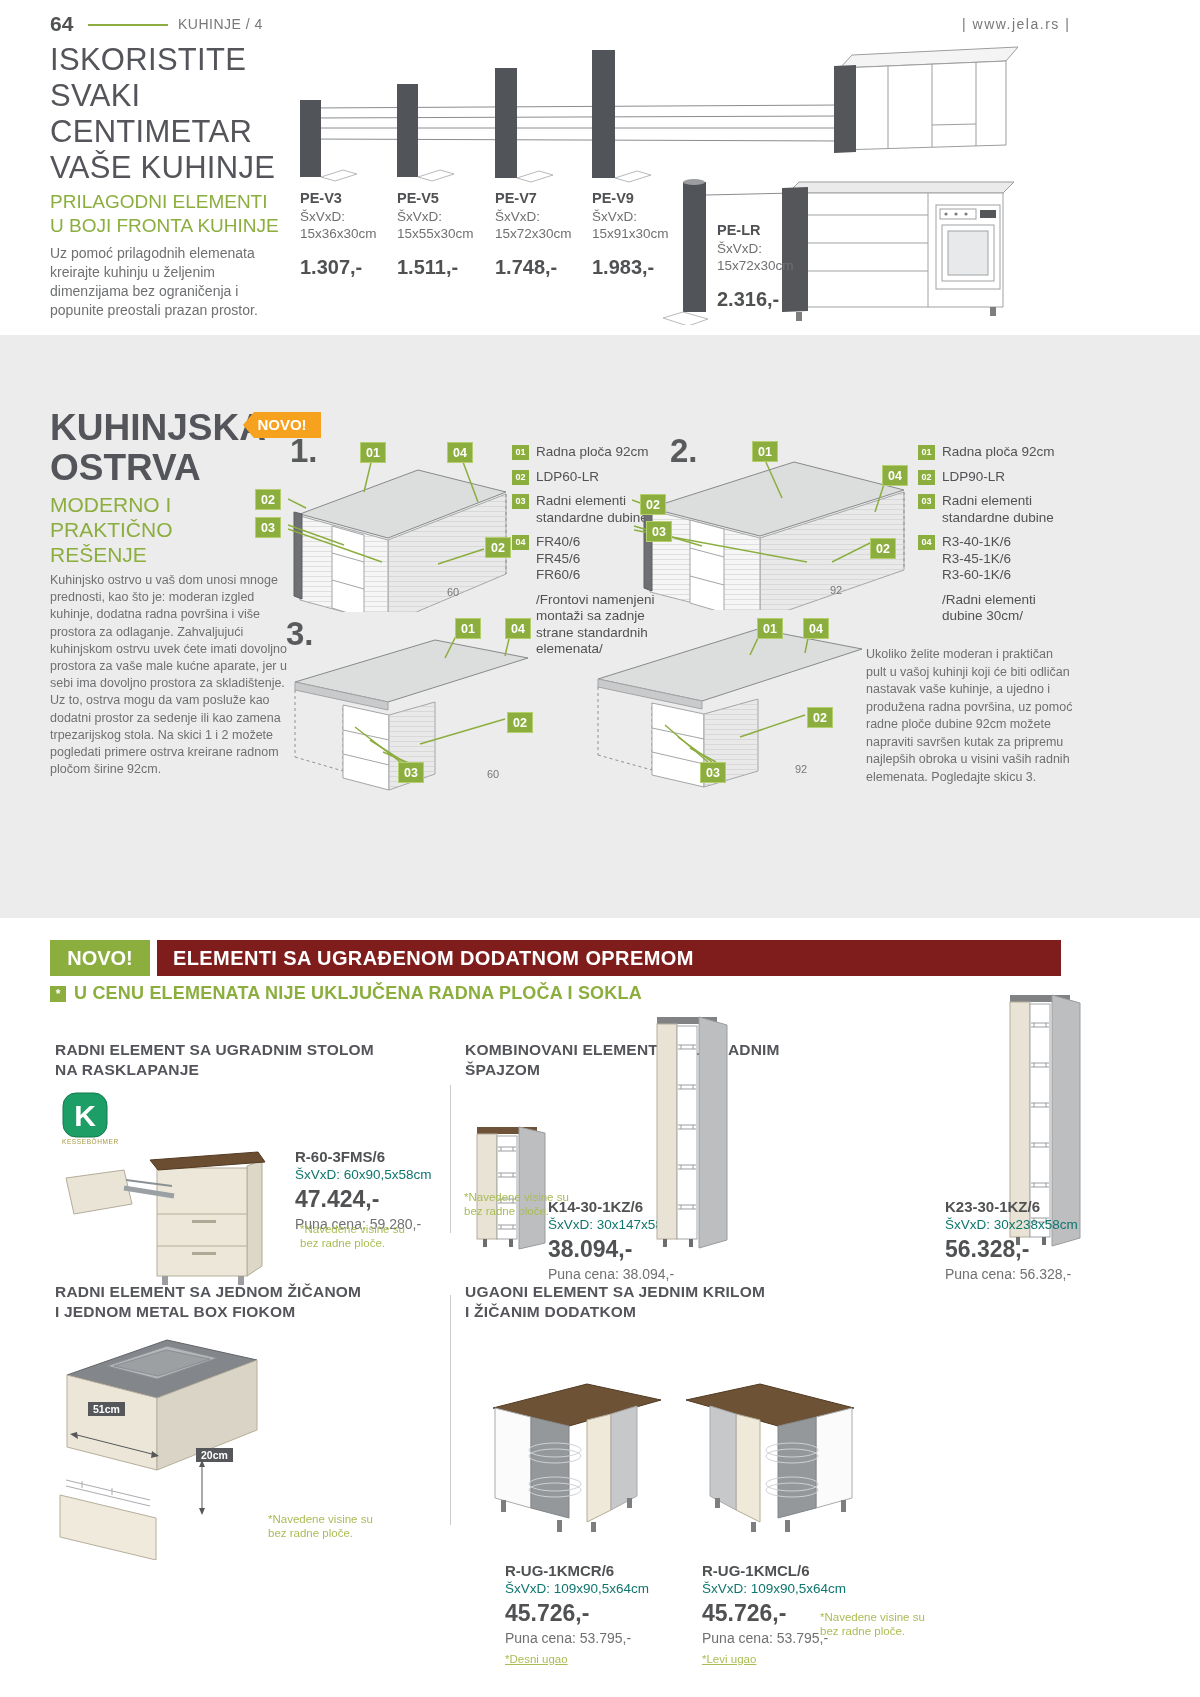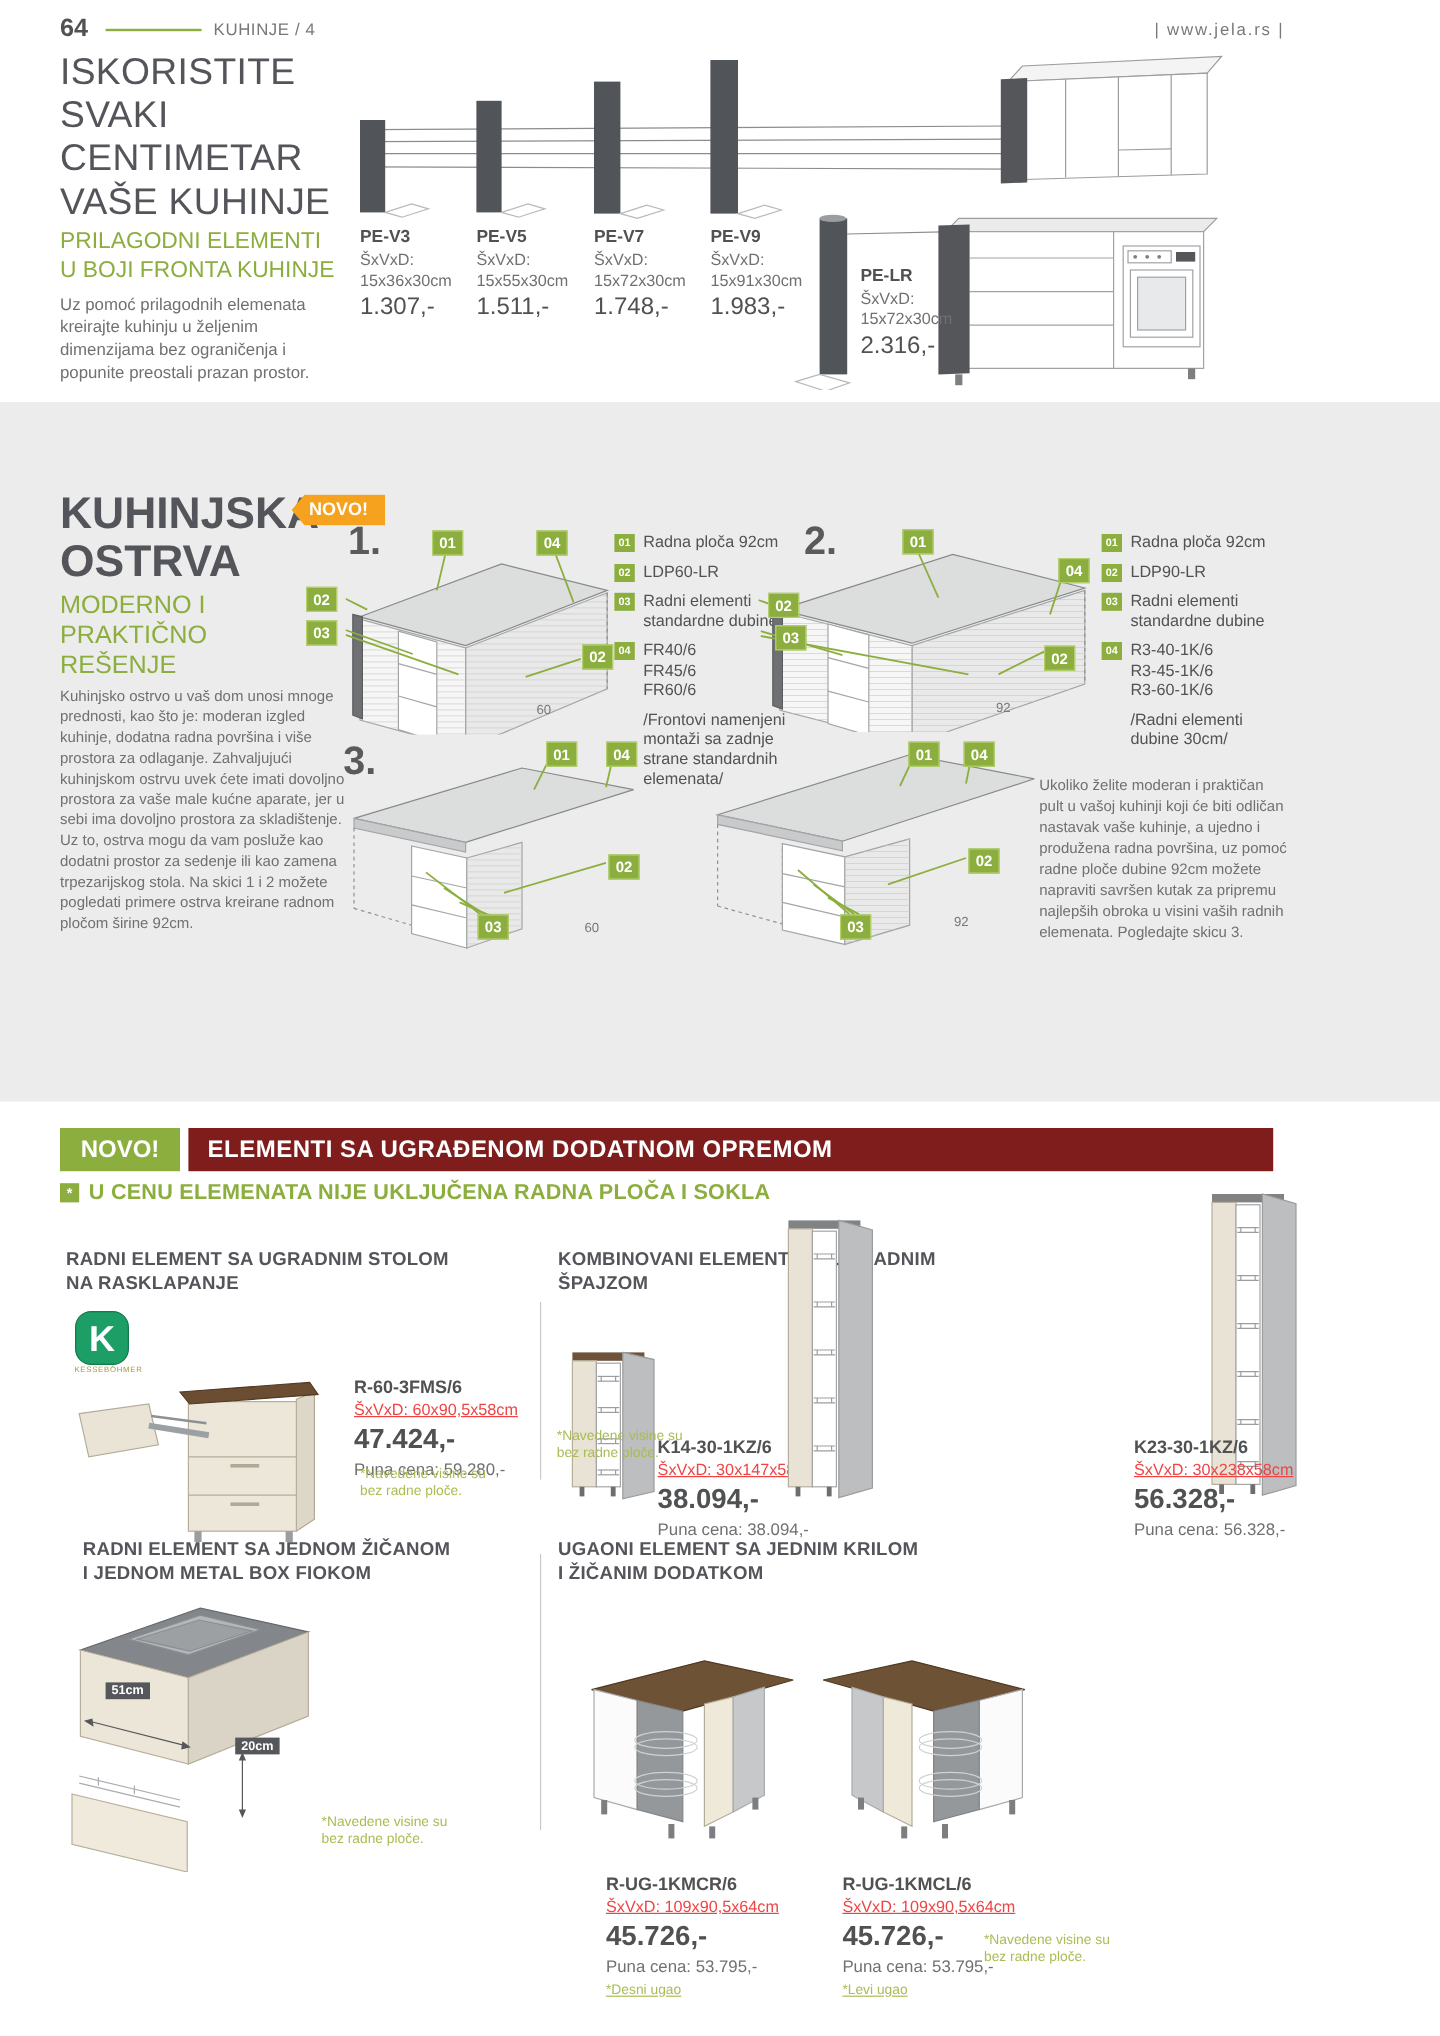--- a/index.html
+++ b/index.html
@@ -13,21 +13,21 @@
   .cat{font-size:14px;color:#77787a;letter-spacing:.5px;}
   .site{font-size:14px;color:#77787a;letter-spacing:1.5px;}
   .rule{height:2px;background:#8cae3e;}
 
   
   .hero-title{font-size:31px;line-height:36px;font-weight:normal;color:#54555a;letter-spacing:.3px;}
   .hero-sub{font-size:19px;line-height:24px;color:#8cae3e;}
   .hero-body{font-size:14px;line-height:19px;color:#6f7072;}
   .pe-name{font-size:14.5px;font-weight:bold;color:#4f5153;}
   .pe-dims{font-size:13.5px;line-height:17px;color:#6f7072;margin-top:2px;}
-  .pe-price{font-size:20px;font-weight:normal;color:#4f5153;margin-top:3px;}
+  .pe-price{font-size:20px;font-weight:bold;color:#4f5153;margin-top:14px;}
 
   
   .band{background:#ececec;}
   .isl-title{font-size:37px;line-height:40px;font-weight:bold;color:#54555a;}
   .isl-sub{font-size:21px;line-height:25px;color:#8cae3e;}
   .isl-body{font-size:12.5px;line-height:17.2px;color:#6f7072;}
   .isl-note{font-size:12.5px;line-height:17.5px;color:#6f7072;}
   .novo-ribbon{width:78px;height:26px;background:#f6a21e;color:#fff;font-weight:bold;font-size:15px;
       line-height:26px;text-align:center;clip-path:polygon(14% 0,100% 0,100% 100%,14% 100%,0 50%);}
   .diag-num{font-size:33px;font-weight:bold;color:#595a5c;}
@@ -46,21 +46,21 @@
       line-height:36px;text-align:center;}
   .bar{width:904px;height:36px;background:#7f1d1d;color:#fff;font-size:20px;font-weight:bold;
       line-height:36px;padding-left:16px;box-sizing:border-box;letter-spacing:.4px;}
   .disc-sq{width:16px;height:16px;background:#8cae3e;color:#fff;font-size:12px;font-weight:bold;
       line-height:17px;text-align:center;}
   .disc-text{font-size:18px;font-weight:bold;color:#8cae3e;letter-spacing:.2px;}
 
   
   .sec-heading{font-size:15.5px;line-height:20px;font-weight:bold;color:#54555a;letter-spacing:.2px;}
   .p-name{font-size:15px;font-weight:bold;color:#4f5153;}
-  .p-dims{font-size:13.5px;color:#ef4444;margin-top:2px;text-decoration:underline;}
+  .p-dims{font-size:13.5px;color:#0f766e;margin-top:2px;}
   .p-price{font-size:23px;font-weight:bold;color:#4f5153;margin-top:4px;}
   .p-full{font-size:14px;color:#6f7072;margin-top:3px;}
   .p-corner{font-size:11.5px;color:#a9bd55;margin-top:7px;text-decoration:underline;}
   .note-green{font-size:11.5px;line-height:14px;color:#a9bd55;}
   .vdivider{width:1px;background:#c9cacb;}
   .brand-label{font-size:6.5px;letter-spacing:.6px;color:#a5993d;text-align:center;width:46px;}
   .measure{position:absolute;background:#55575a;color:#fff;font-size:10.5px;font-weight:bold;
       padding:1px 5px;}
   svg{display:block;}
 </style>
@@ -499,21 +499,21 @@
   </svg>
   <div class="abs" style="left:945px;top:1198px;width:160px;">
     <div class="p-name">K23-30-1KZ/6</div>
     <div class="p-dims">ŠxVxD: 30x238x58cm</div>
     <div class="p-price">56.328,-</div>
     <div class="p-full">Puna cena: 56.328,-</div>
   </div>
   <div class="abs note-green pre" style="left:464px;top:1190px;">*Navedene visine su
 bez radne ploče.</div>
 
-  <div class="abs sec-heading pre" style="left:69px;top:1282px;">RADNI ELEMENT SA JEDNOM ŽIČANOM
+  <div class="abs sec-heading pre" style="left:55px;top:1282px;">RADNI ELEMENT SA JEDNOM ŽIČANOM
 I JEDNOM METAL BOX FIOKOM</div>
   <svg class="abs" style="left:52px;top:1330px;" width="215" height="230" viewBox="0 0 215 230">
     <polygon points="15,45 115,10 205,30 105,68" fill="#83868a" stroke="#626568"></polygon>
     <polygon points="55,36 115,16 165,28 105,49" fill="#b4b7ba" stroke="#8b8e91"></polygon>
     <polygon points="62,36 114,20 158,29 106,46" fill="#9da0a3" stroke="#8b8e91"></polygon>
     <polygon points="15,45 105,68 105,140 15,117" fill="#ebe6d7" stroke="#b6ae9b"></polygon>
     <polygon points="105,68 205,30 205,100 105,140" fill="#d9d4c5" stroke="#b6ae9b"></polygon>
     <line x1="14" y1="150" x2="98" y2="170" stroke="#a9acb0"></line>
     <line x1="14" y1="156" x2="98" y2="176" stroke="#a9acb0"></line>
     <line x1="30" y1="151" x2="30" y2="158" stroke="#a9acb0"></line>

